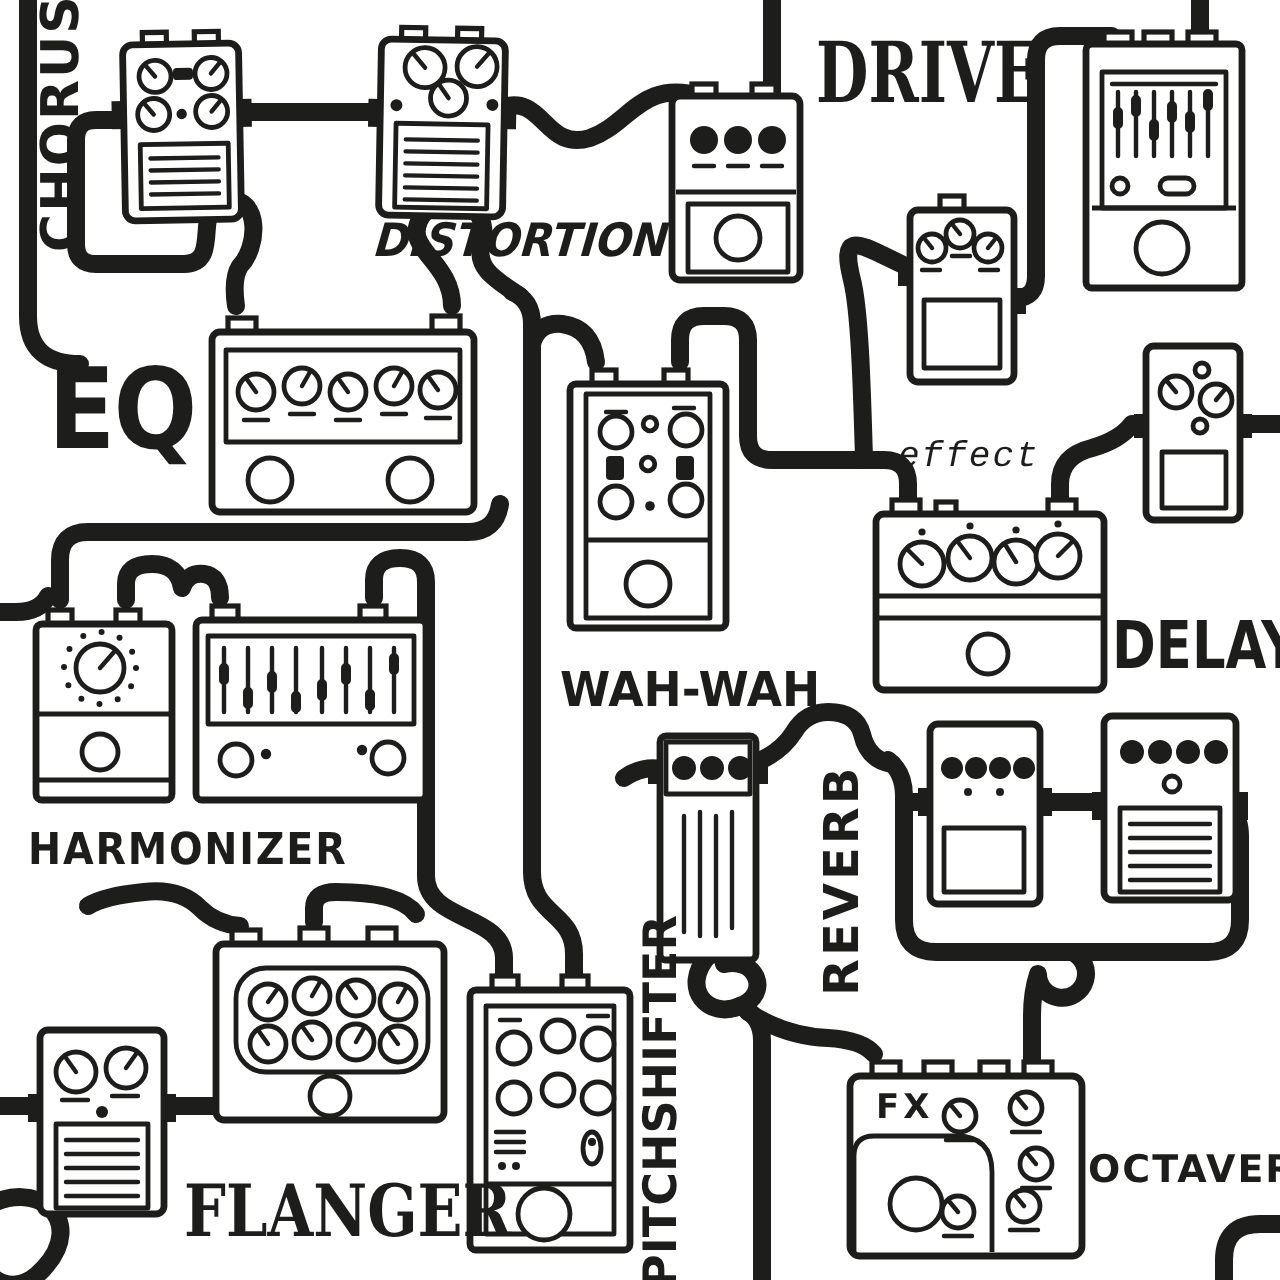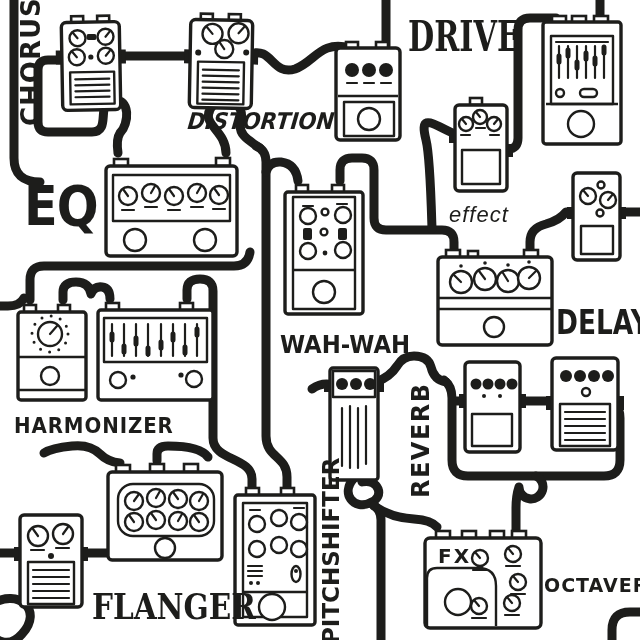--- a/index.html
+++ b/index.html
@@ -14,29 +14,29 @@
   .ln{fill:none;stroke:#1d1d1b;stroke-width:2.2;stroke-linecap:round}
   .nub{fill:#fff;stroke:#1d1d1b;stroke-width:2.6}
   .jack{fill:#1d1d1b;stroke:none}
   .sh{fill:none;stroke:#1d1d1b;stroke-width:5;stroke-linecap:round}
   .dotring{fill:none;stroke:#1d1d1b;stroke-width:3;stroke-linecap:round;stroke-dasharray:0 9.5}
   .lbl{position:absolute;color:#1d1d1b;font-weight:bold;white-space:nowrap;line-height:1}
   .lbl-chorus{left:18px;top:126px;font-size:26px;letter-spacing:1px;transform:rotate(-90deg);transform-origin:0 0}
   .lbl-eq{left:24px;top:178px;font-size:56px;letter-spacing:-1px;transform:scaleX(.88);transform-origin:0 0}
   .lbl-distortion{left:189px;top:110px;font-size:23px;font-style:italic;transform:skewX(-6deg) scaleX(.92);transform-origin:0 0}
   .lbl-drive{left:408px;top:16px;font-family:"DejaVu Serif",serif;font-size:42px;transform:scaleX(.72);transform-origin:0 0}
-  .lbl-effect{left:449px;top:204px;font-family:Liberation Sans, sans-serif;font-style:italic;font-weight:normal;font-size:22px;letter-spacing:1px}
+  .lbl-effect{left:449px;top:220px;font-family:Liberation Mono, monospace;font-style:italic;font-weight:normal;font-size:18px;letter-spacing:1px}
   .lbl-delay{left:556px;top:306px;font-size:33px;transform:scaleX(.8);transform-origin:0 0}
   .lbl-wah{left:280px;top:333px;font-size:24px;transform:scaleX(.95);transform-origin:0 0}
   .lbl-harmonizer{left:14px;top:415px;font-size:22px;letter-spacing:1px;transform:scaleX(.9);transform-origin:0 0}
   .lbl-reverb{left:409px;top:498px;font-size:24px;letter-spacing:1.5px;transform:rotate(-90deg);transform-origin:0 0}
   .lbl-pitchshifter{left:320px;top:644px;font-size:23px;transform:rotate(-90deg);transform-origin:0 0}
   .lbl-flanger{left:92px;top:588px;font-family:"DejaVu Serif",serif;font-size:36px;transform:scaleX(.82);transform-origin:0 0}
   .lbl-octaver{left:544px;top:576px;font-size:19px;letter-spacing:1px}
-  .lbl-fx{left:438px;top:546px;font-size:20px;letter-spacing:2px}
+  .lbl-fx{left:438px;top:546px;font-size:17px;letter-spacing:2px}
 </style>
 </head>
 <body>
 
 <div id="stage">
 
 <svg width="640" height="640" viewBox="0 0 640 640">
 
   <g>
     <path class="cable" d="M14,-8 V158 Q14,182 40,182"></path>

